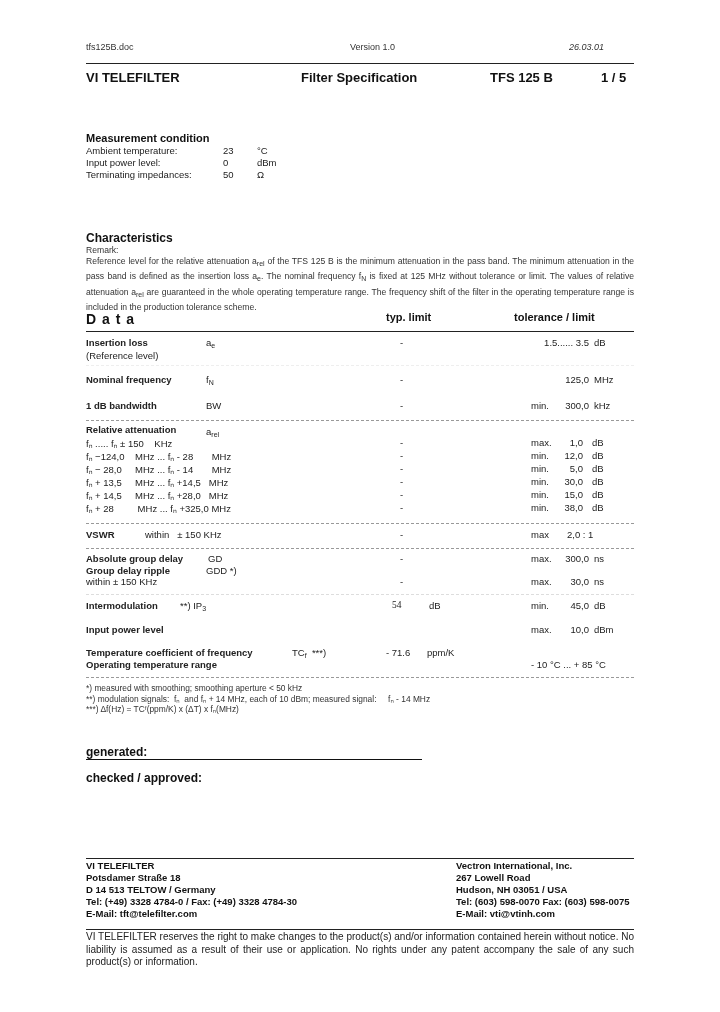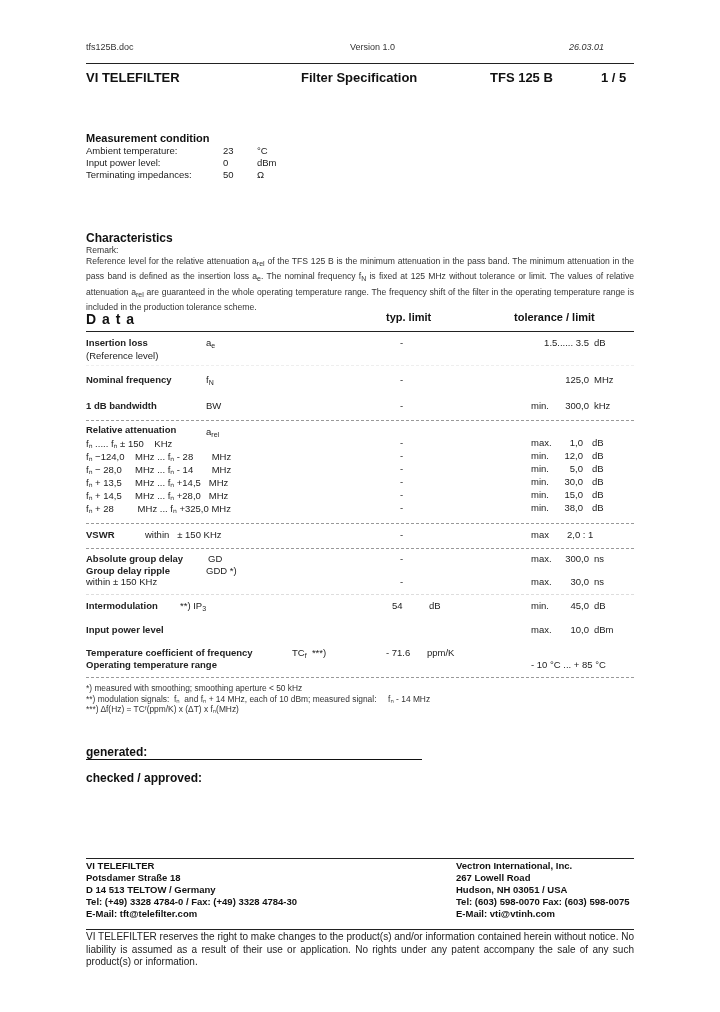--- a/index.html
+++ b/index.html
@@ -153,21 +153,21 @@
   <div class="abs t9" style="left:400px;top:576px;">-</div>
   <div class="abs t9" style="left:531px;top:576px;">max.</div>
   <div class="abs t9" style="left:555px;top:576px;width:34px;text-align:right;">30,0</div>
   <div class="abs t9" style="left:594px;top:576px;">ns</div>
 </div>
 <div class="rule dash" style="top:594px;border-top-color:#ddd;"></div>
 
 <div>
   <div class="abs t9 b" style="left:86px;top:600px;">Intermodulation</div>
   <div class="abs t9" style="left:180px;top:600px;"><span>**) IP</span><span class="sub">3</span></div>
-  <div class="abs t9" style="left:392px;top:600px;">54</div>
+  <div class="abs t9" style="left:392px;top:600px;font-family:Liberation Serif, serif;">54</div>
   <div class="abs t9" style="left:429px;top:600px;">dB</div>
   <div class="abs t9" style="left:531px;top:600px;">min.</div>
   <div class="abs t9" style="left:555px;top:600px;width:34px;text-align:right;">45,0</div>
   <div class="abs t9" style="left:594px;top:600px;">dB</div>
 </div>
 
 <div>
   <div class="abs t9 b" style="left:86px;top:624px;">Input power level</div>
   <div class="abs t9" style="left:531px;top:624px;">max.</div>
   <div class="abs t9" style="left:555px;top:624px;width:34px;text-align:right;">10,0</div>

